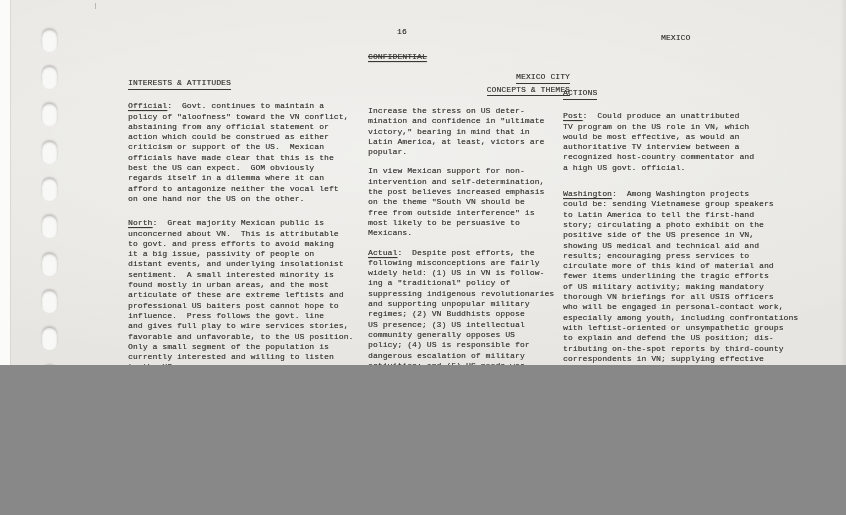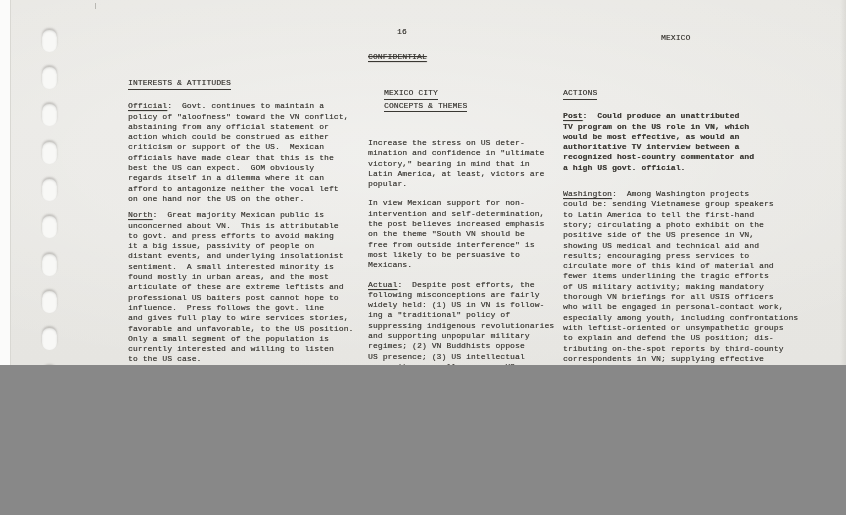--- a/index.html
+++ b/index.html
@@ -21,25 +21,25 @@
   .edge-bottom{position:absolute;left:70px;right:0;top:503px;height:6px;border-radius:3px;
     background:linear-gradient(to bottom, rgba(0,0,0,0), rgba(95,93,86,0.45) 55%, rgba(0,0,0,0.06));}
   .edge-bottom-white{position:absolute;left:0;top:509px;width:100%;height:6px;background:#f3f3f1;}
   .hole{position:absolute;left:42px;width:15px;height:22px;border-radius:7px;
     background:#f8f8f6;
     box-shadow:0 -2px 2px rgba(100,98,92,0.28), inset 0 1px 2px rgba(100,98,92,0.18);}
   .abs{position:absolute;}
   .u-line{display:inline-block;border-bottom:1px solid currentColor;padding-bottom:0.5px;}
   .colhead{display:inline-block;border-bottom:1px solid currentColor;padding-bottom:1px;
     margin:0 0 11px;font-size:8px;font-weight:normal;}
-  .midhead{margin:16px;line-height:11px;}
+  .midhead{margin:0;line-height:11px;text-align:right;}
   .col{position:absolute;}
   .para{margin:0 0 9px;white-space:pre-wrap;}
-  .para-official{margin-bottom:6px;}
-  .para-post{margin-bottom:16px;font-weight:bold;}
+  .para-official{margin-bottom:14px;}
+  .para-post{margin-bottom:16px;}
   .lead{text-decoration:underline;text-underline-offset:1.5px;}
   .conf{text-decoration-line:underline line-through;text-underline-offset:2px;}
   .squiggle{position:absolute;pointer-events:none;}
   .stamp{
     position:absolute;left:178px;top:451px;width:118px;height:36px;box-sizing:border-box;
     border:1.3px solid #56544d;border-radius:2px;padding:1px 4px 2px;
     transform:rotate(-6deg);background:rgba(246,246,243,0.45);
     color:#45433c;text-shadow:none;
   }
   .stamp-declassified{font-family:"Liberation Sans",sans-serif;font-size:6px;

